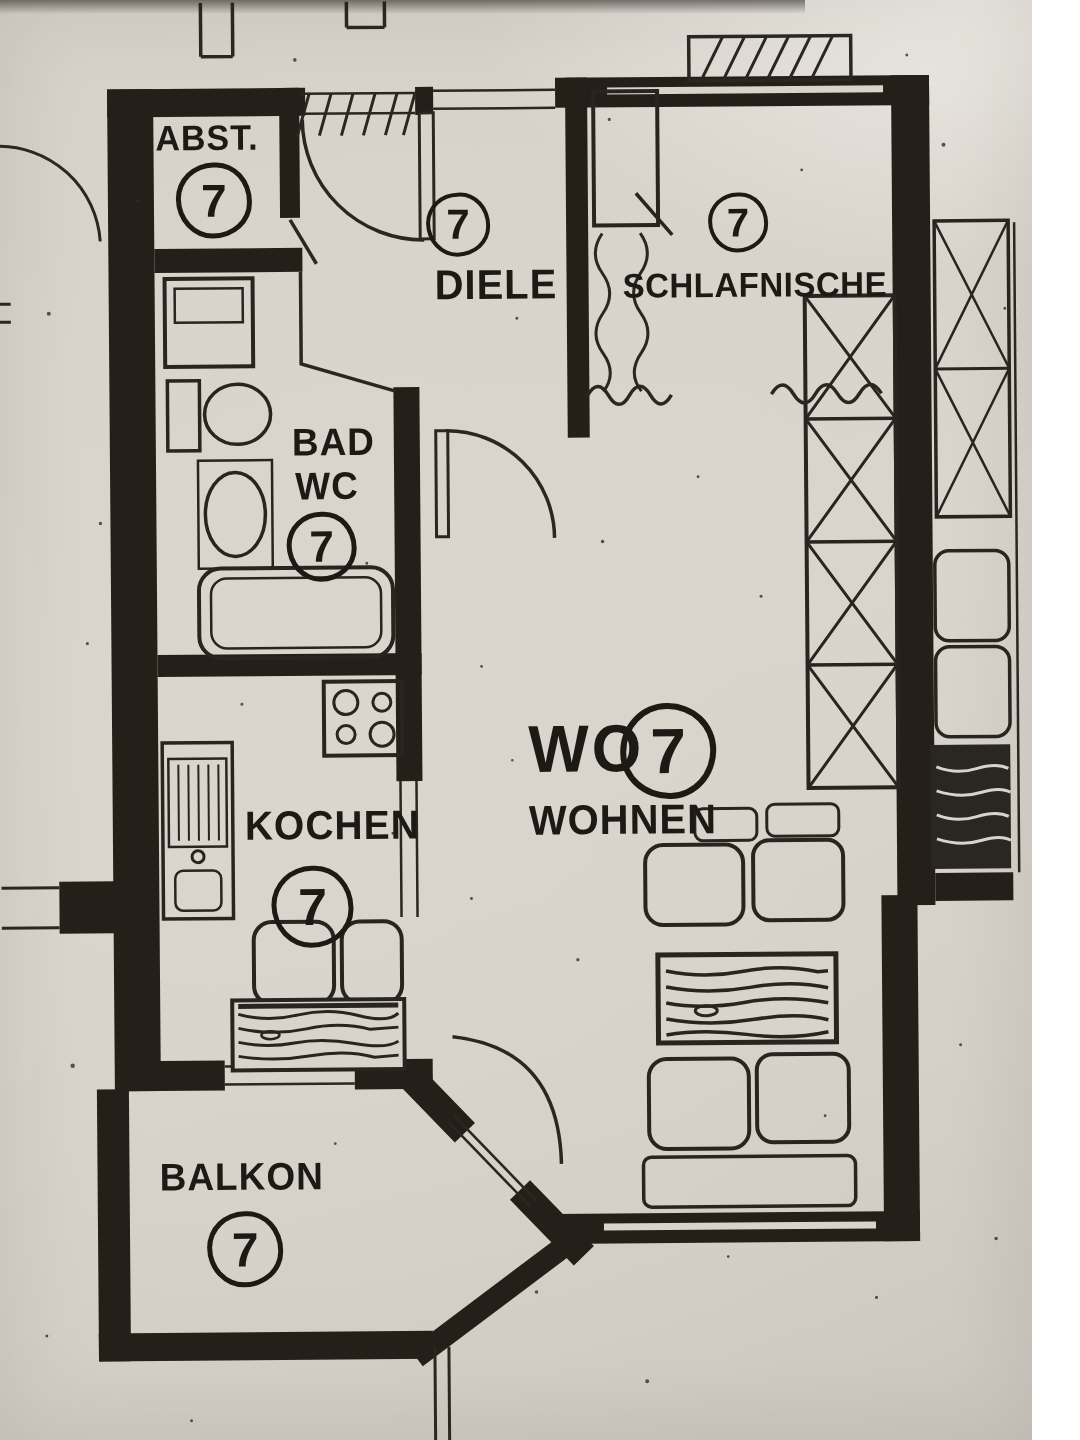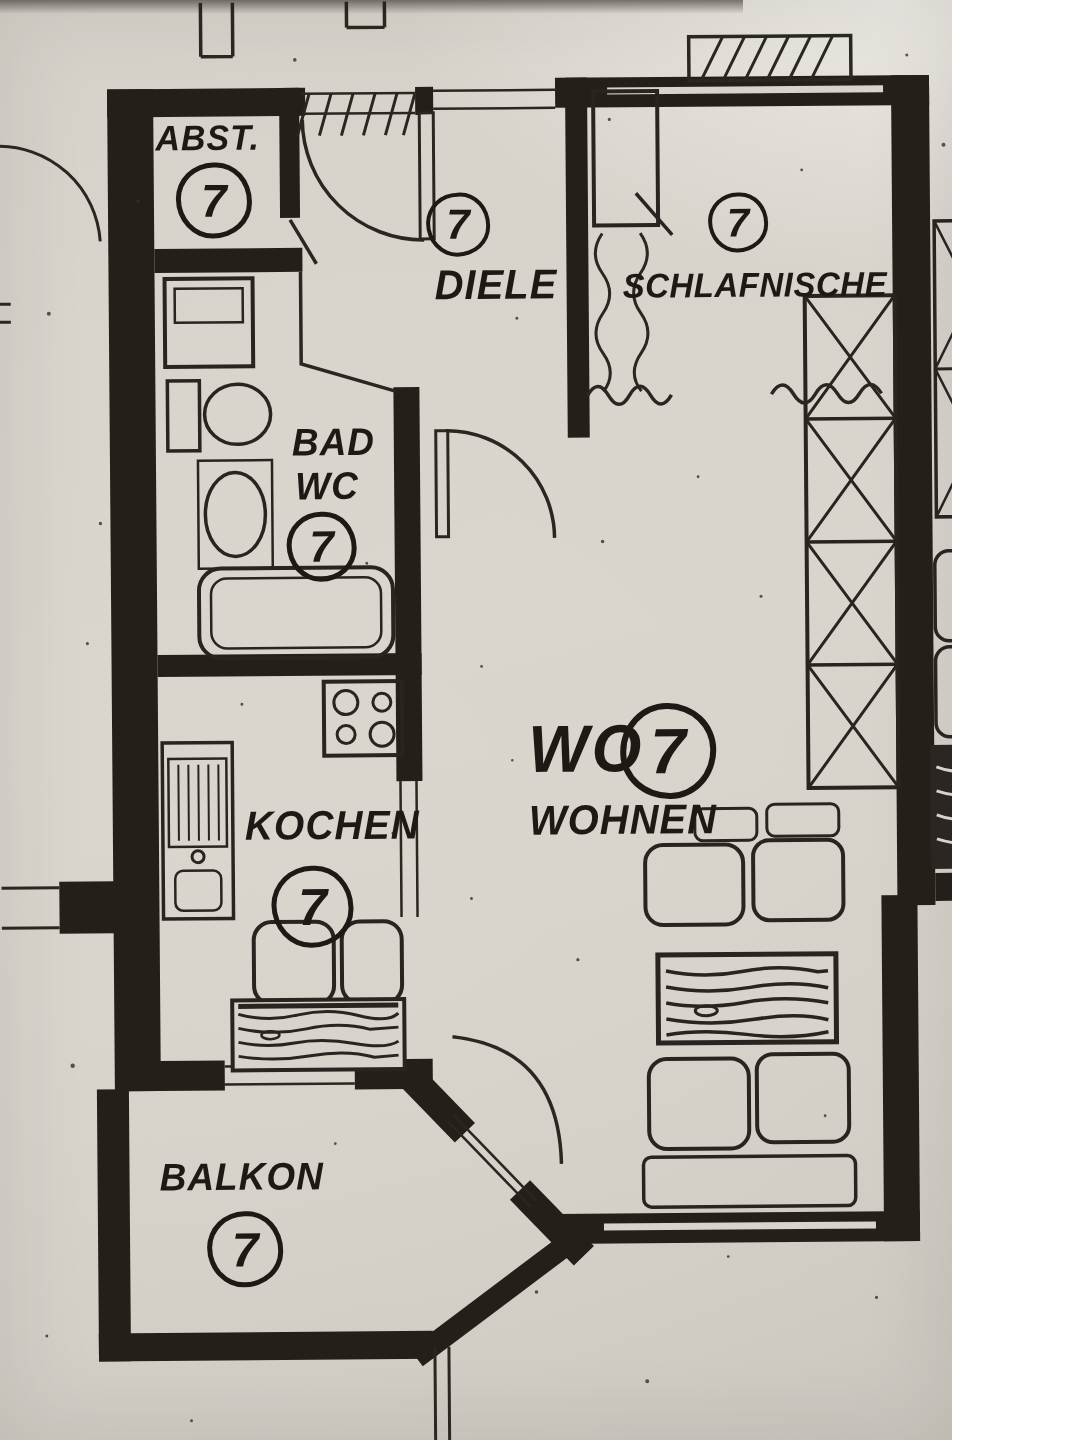--- a/index.html
+++ b/index.html
@@ -1,27 +1,26 @@
 <!DOCTYPE html>
 <html><head>
 <meta charset="utf-8">
 <style>
   html,body{margin:0;padding:0;}
   body{
     width:1080px;height:1440px;overflow:hidden;
     font-family:"Liberation Sans", sans-serif;
   }
   .page{
-    position:relative;width:952px;height:1440px;overflow:hidden;
+    position:relative;width:1032px;height:1440px;overflow:hidden;
     background:
       radial-gradient(900px 500px at 94% 0%, #ece9e3 0%, rgba(236,233,227,0) 55%),
       radial-gradient(1300px 1000px at 30% 55%, #dad6ce 0%, rgba(218,214,206,0) 72%),
       linear-gradient(165deg, #d6d1c9 0%, #d9d5cd 45%, #d3cec6 75%, #ccc7bf 100%);
     box-shadow: inset 0 0 90px rgba(40,35,28,.10);
-    font-style: italic;
   }
   .page::before{
     content:"";position:absolute;left:0;top:0;width:78%;height:14px;
     background:linear-gradient(to bottom, rgba(35,30,25,.55), rgba(35,30,25,0));
     z-index:5;pointer-events:none;
   }
   .plan{
     position:absolute;left:0;top:0;width:1080px;height:1440px;
     transform:rotate(-0.45deg);transform-origin:540px 720px;
   }

